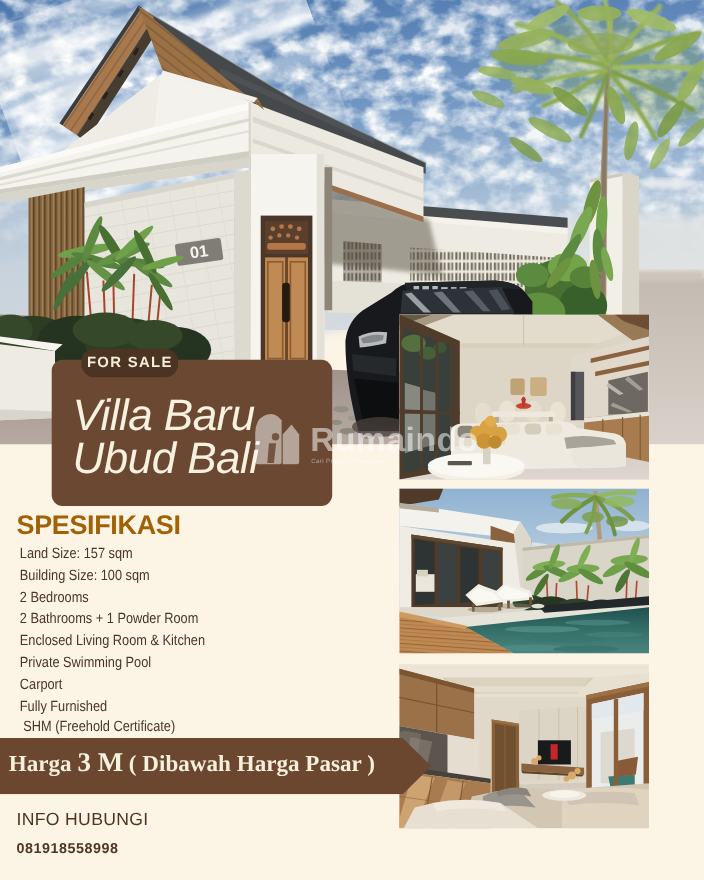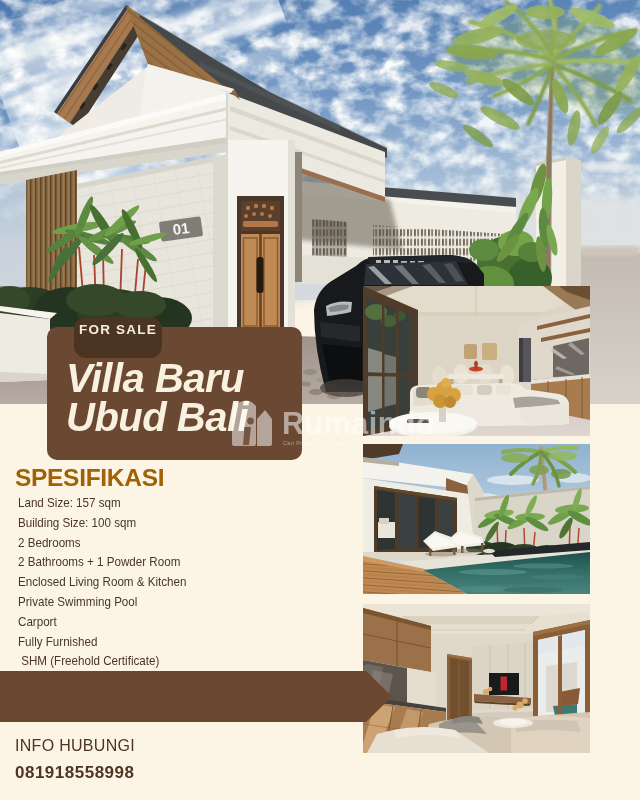--- a/index.html
+++ b/index.html
@@ -688,25 +688,25 @@
 <path d="M148 114 Q192 110 227 114 L227 149 L148 149 Z" fill="#e0d4c1"></path>
 <path d="M150 118 Q180 114 214 117 L218 128 Q184 124 154 128 Z" fill="#d0c5b4"></path>
 <ellipse cx="150" cy="119" rx="20" ry="5" fill="#eee9df"></ellipse>
 <ellipse cx="150" cy="118" rx="14" ry="3.5" fill="#f7f4ed"></ellipse>
 </g>
 </svg>
 </div>
 
 <div class="abs" style="left:47px;top:327px;width:255px;height:133px;background:#6a4832;border-radius:10px;"></div>
 
-<div class="abs" style="left:74px;top:317px;width:88px;height:41px;background:#4c3423;border-radius:12px;color:#f5eedb;font-weight:bold;font-size:13.5px;letter-spacing:1.2px;text-align:center;line-height:26px;">FOR SALE</div>
-
-<div class="abs" style="left:66px;top:359px;width:240px;color:#f8f1df;font-weight:bold;font-style:italic;font-size:40px;line-height:39px;letter-spacing:-0.5px;">Villa Baru<br>Ubud Bali</div>
-
-<div class="abs" id="wm" style="left:226px;top:374px;width:250px;height:52px;margin-top:24px;">
+<div class="abs" style="left:74px;top:317px;width:88px;height:26px;background:#4c3423;border-radius:12px;color:#f5eedb;font-weight:bold;font-size:13.5px;letter-spacing:1.2px;text-align:center;line-height:26px;">FOR SALE</div>
+
+<div class="abs" style="left:66px;top:359px;width:240px;color:#f8f1df;font-weight:normal;font-style:italic;font-size:40px;line-height:39px;letter-spacing:-0.5px;">Villa Baru<br>Ubud Bali</div>
+
+<div class="abs" id="wm" style="left:226px;top:374px;width:250px;height:52px;">
 <svg width="250" height="52" viewBox="0 0 250 52" xmlns="http://www.w3.org/2000/svg">
 <g fill="#ffffff" opacity="0.5">
 <path d="M6 20 Q6 8 14 4 Q22 0 28 6 L30 8 L30 46 Q30 48 28 48 L8 48 Q6 48 6 46 Z"></path>
 <path d="M31 21 L39 12 L46 21 L46 46 Q46 48 44 48 L31 48 Z"></path>
 </g>
 <g fill="#6a4832" opacity="0.85">
 <circle cx="24.5" cy="23" r="3.4"></circle>
 <path d="M18.5 29 L25 29 L23 47 L17 47 Z"></path>
 </g>
 <text x="56" y="36" font-family="Liberation Sans,sans-serif" font-size="30.5" font-weight="bold" fill="#ffffff" opacity="0.52" letter-spacing="0.5">Rumaindo</text>
@@ -725,16 +725,17 @@
 Private Swimming Pool<br>
 Carport<br>
 Fully Furnished<br>
 &nbsp;SHM (Freehold Certificate)
 </div>
 
 <div class="abs" style="left:0;top:671px;width:392px;height:51px;">
 <svg width="392" height="51" viewBox="0 0 392 51" xmlns="http://www.w3.org/2000/svg">
 <path d="M0 0 L366 0 L392 25.5 L366 51 L0 51 Z" fill="#6b4730"></path>
 </svg>
+<div class="abs" style="left:8px;top:9px;color:#f7f0dc;font-family:'Liberation Serif',serif;font-weight:bold;font-size:21px;">Harga <span style="font-size:24.5px;">3 M</span> ( Dibawah Harga Pasar )</div>
 </div>
 
 <div class="abs" style="left:15px;top:737px;color:#4e3524;font-weight:normal;font-size:16px;letter-spacing:0.3px;">INFO HUBUNGI</div>
-<div class="abs" style="left:15px;top:763px;color:#4e3524;font-weight:bold;font-size:17px;letter-spacing:0.5px;">081918558998</div>
+<div class="abs" style="left:15px;top:763px;color:#4e3524;font-weight:bold;font-size:13px;letter-spacing:0.5px;">081918558998</div>
 
 </body></html>

